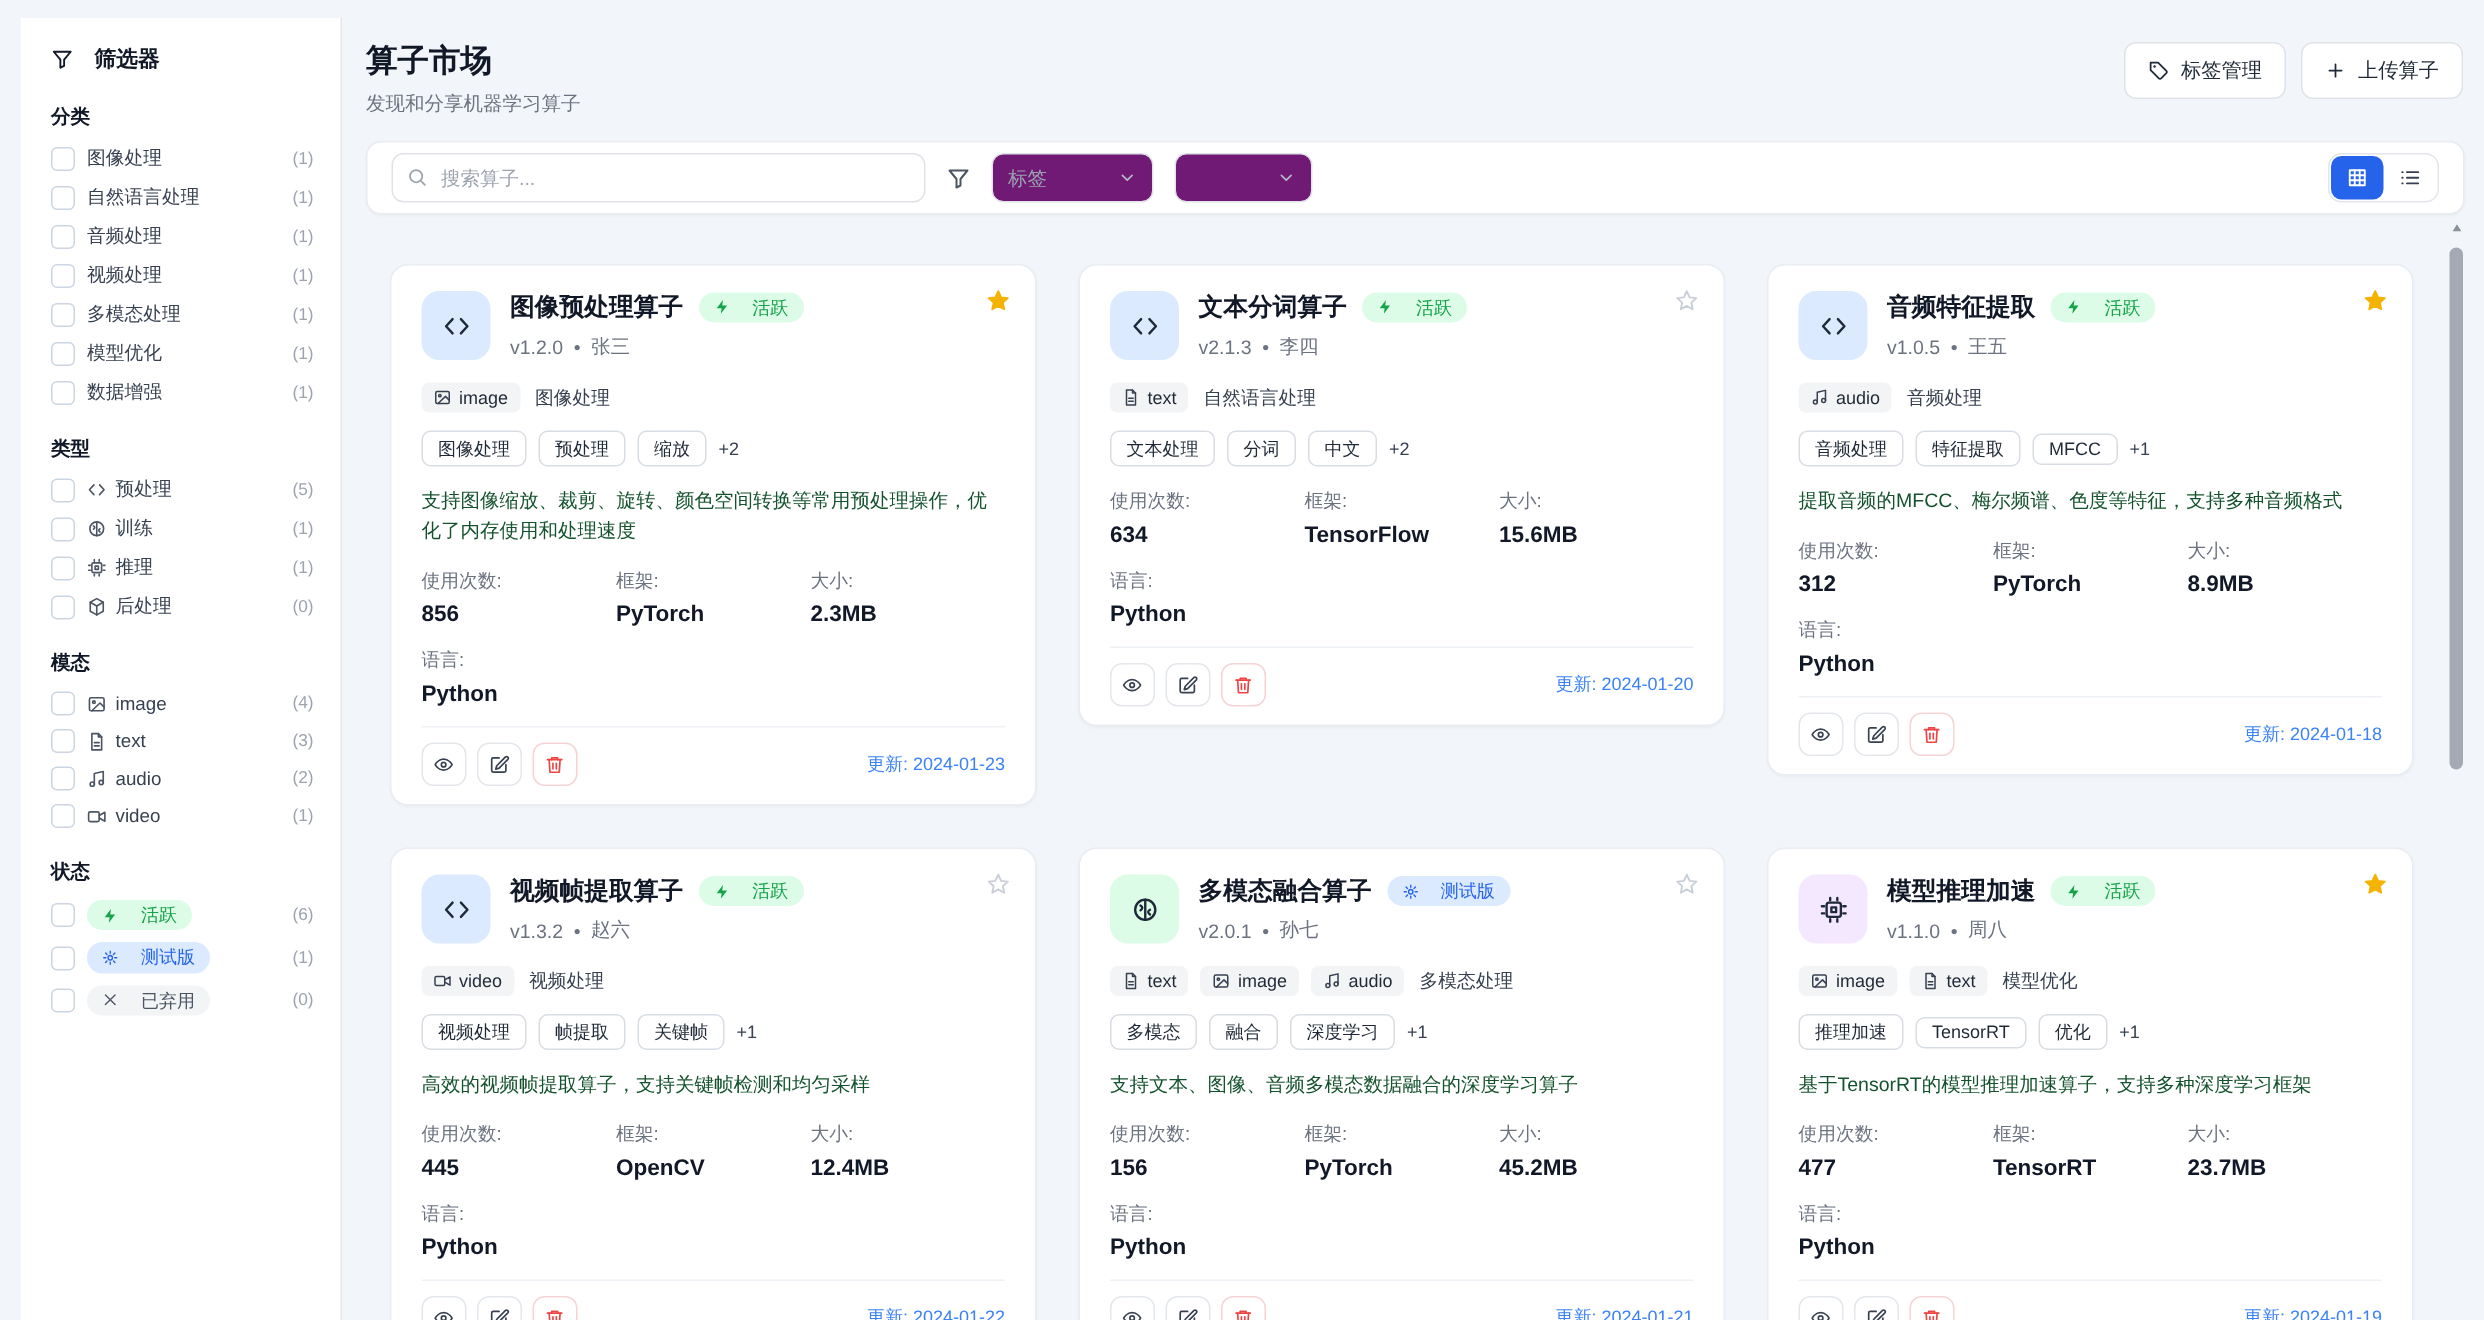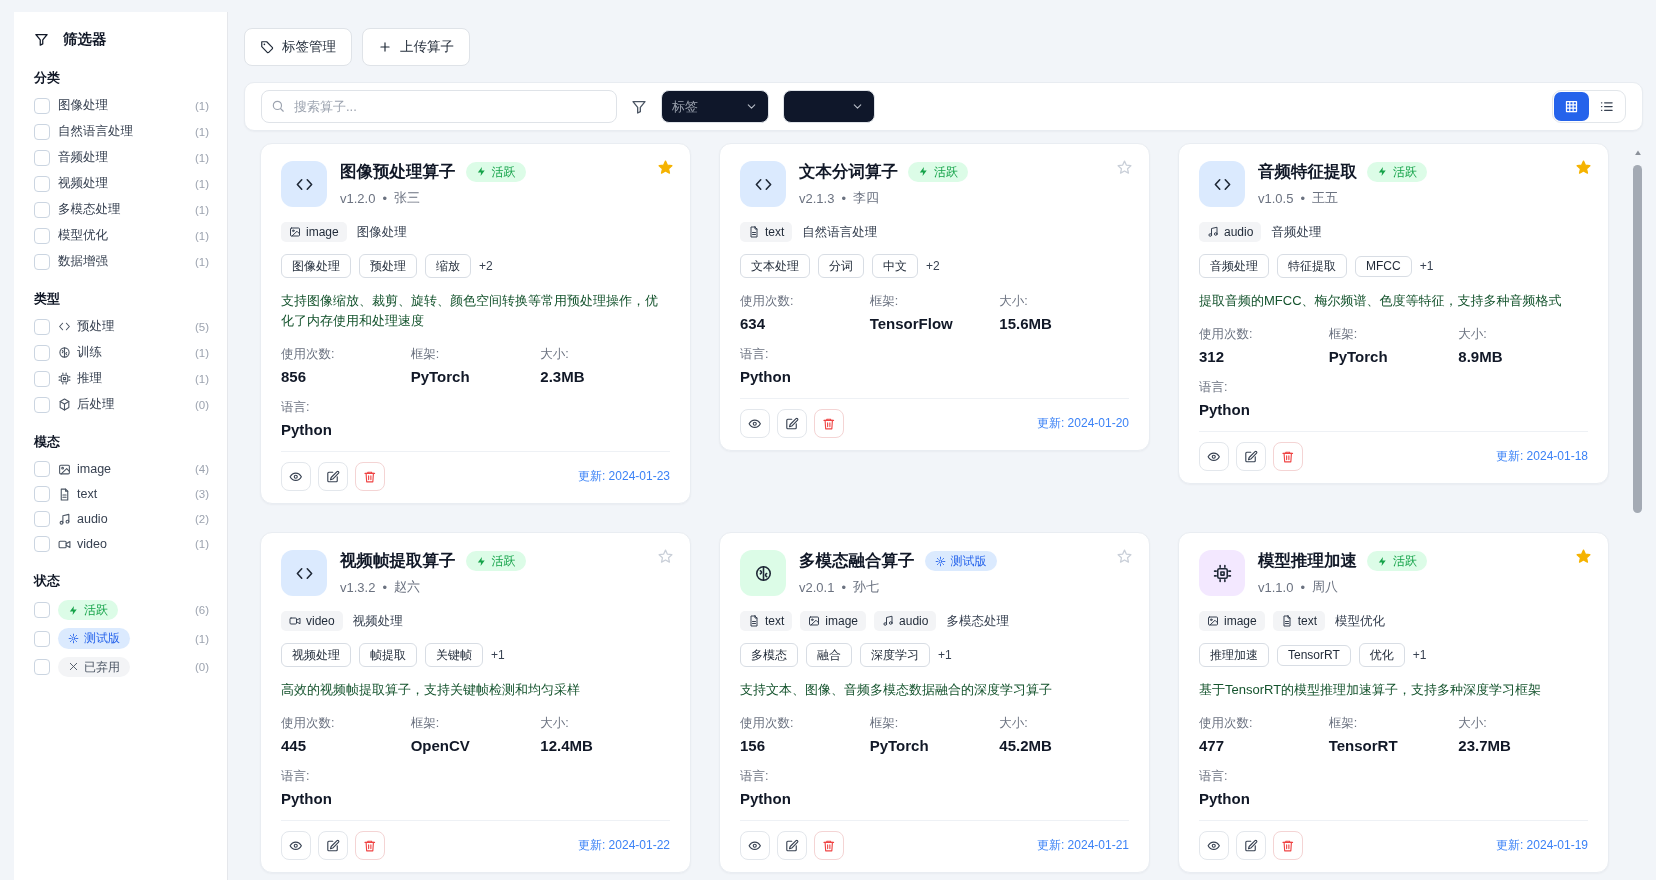--- a/index.html
+++ b/index.html
@@ -16,21 +16,21 @@
   .sb-section{margin-top:20px;}
   .sb-sec-title{font-size:13px;font-weight:bold;margin-bottom:10px;color:#111827;}
   .sb-row{display:flex;align-items:center;gap:8px;margin-bottom:9px;cursor:pointer;}
   .sb-row.tall{margin-bottom:8px;}
   .cb{width:14px;height:14px;border:1.5px solid #cbd5e1;border-radius:4px;background:#fff;flex:none;}
   .sb-left{display:flex;align-items:center;gap:6px;flex:1;min-width:0;}
   .sb-label{font-size:12.5px;color:#374151;}
   .icn.sbi{width:13px;height:13px;color:#4b5563;}
   .sb-count{font-size:11.5px;color:#9ca3af;}
 
-  .pill{display:inline-flex;align-items:center;gap:5px;border-radius:999px;padding:3px 10px;
+  .pill{display:inline-flex;align-items:center;gap:15px;border-radius:999px;padding:3px 10px;
         font-size:12px;font-weight:500;line-height:1.2;}
   .pill .pi{width:11px;height:11px;}
   .pill-green{background:#dcfce7;color:#16a34a;}
   .pill-blue{background:#dbeafe;color:#2563eb;}
   .pill-gray{background:#f3f4f6;color:#4b5563;}
 
   
   .main{position:absolute;left:228px;top:12px;right:0;bottom:0;display:flex;flex-direction:column;}
   .page-header{display:flex;align-items:flex-start;justify-content:space-between;padding:14px 14px 16px 16px;}
   .page-title{font-size:21px;font-weight:bold;color:#111827;}
@@ -44,31 +44,31 @@
   .toolbar{margin:0 13px 0 16px;background:#fff;border:1px solid #e8ecf1;border-radius:10px;
            padding:7px 16px;display:flex;align-items:center;gap:14px;box-shadow:0 1px 2px rgba(16,24,40,.04);}
   .search-box{position:relative;width:356px;}
   .search-box input{width:100%;height:33px;box-sizing:border-box;border:1px solid #dfe3e8;border-radius:8px;
         padding:0 12px 0 32px;font-size:13px;color:#111827;outline:none;background:#fff;font-family:inherit;}
   .search-box input::placeholder{color:#9ca3af;}
   .search-icon{position:absolute;left:10px;top:9px;width:14px;height:14px;color:#9ca3af;}
   .icn.funnel2{width:16px;height:16px;color:#4b5563;}
   .fselect{height:33px;box-sizing:border-box;border:1px solid #dfe3e8;border-radius:8px;display:flex;
         align-items:center;justify-content:space-between;padding:0 10px;color:#9ca3af;font-size:13px;
-        background:#0f172a;cursor:pointer;}
+        background:#701a75;cursor:pointer;}
   .fselect.tag{width:108px;}
   .fselect.empty{width:92px;}
   .fselect .icn{width:13px;height:13px;color:#b6bcc6;}
   .view-toggle{margin-left:auto;display:flex;border:1px solid #e2e6ea;border-radius:9px;background:#fff;padding:1px;}
   .vbtn{width:35px;height:29px;display:flex;align-items:center;justify-content:center;border:none;
         background:transparent;color:#374151;cursor:pointer;border-radius:7px;padding:0;}
   .vbtn.active{background:#2563eb;color:#fff;}
   .vbtn .icn{width:15px;height:15px;}
 
-  .content{flex:1;padding:12px 47px 0 32px;overflow:hidden;}
+  .content{flex:1;padding:33px 47px 0 32px;overflow:hidden;}
   .grid{display:grid;grid-template-columns:repeat(3,1fr);gap:28px;align-items:start;}
 
   
   .card{background:#fff;border:1px solid #e9edf2;border-radius:12px;padding:17px 20px 12px;position:relative;
         box-shadow:0 1px 2px rgba(16,24,40,.04);box-sizing:border-box;}
   .card-head{display:flex;gap:13px;align-items:flex-start;padding-right:26px;}
   .card-icon{width:46px;height:46px;border-radius:12px;display:flex;align-items:center;justify-content:center;
         color:#1f2937;flex:none;}
   .card-icon svg{width:19px;height:19px;}
   .bg-blue{background:#dbeafe;}
@@ -334,20 +334,24 @@
               </span>
             </span>
             <span class="sb-count">(0)</span>
           </div>
         </div>
       </div>
   </aside>
 
   <div class="main">
     <div class="page-header">
+      <div>
+        <div class="page-title">算子市场</div>
+        <div class="page-subtitle">发现和分享机器学习算子</div>
+      </div>
       <div class="header-actions">
         <button class="hbtn">
           <span class="icn" id="ic-tag">
               <svg viewBox="0 0 24 24" fill="none" stroke="currentColor" stroke-width="2" stroke-linecap="round" stroke-linejoin="round">
                 <path d="M3 3h8.5L21 12.5a1.8 1.8 0 0 1 0 2.6l-6 6a1.8 1.8 0 0 1-2.6 0L3 11.5V3z"></path>
                 <circle cx="7.5" cy="7.5" r="1.4" fill="currentColor" stroke="none"></circle>
               </svg>
             </span>
           <span>标签管理</span>
         </button>

